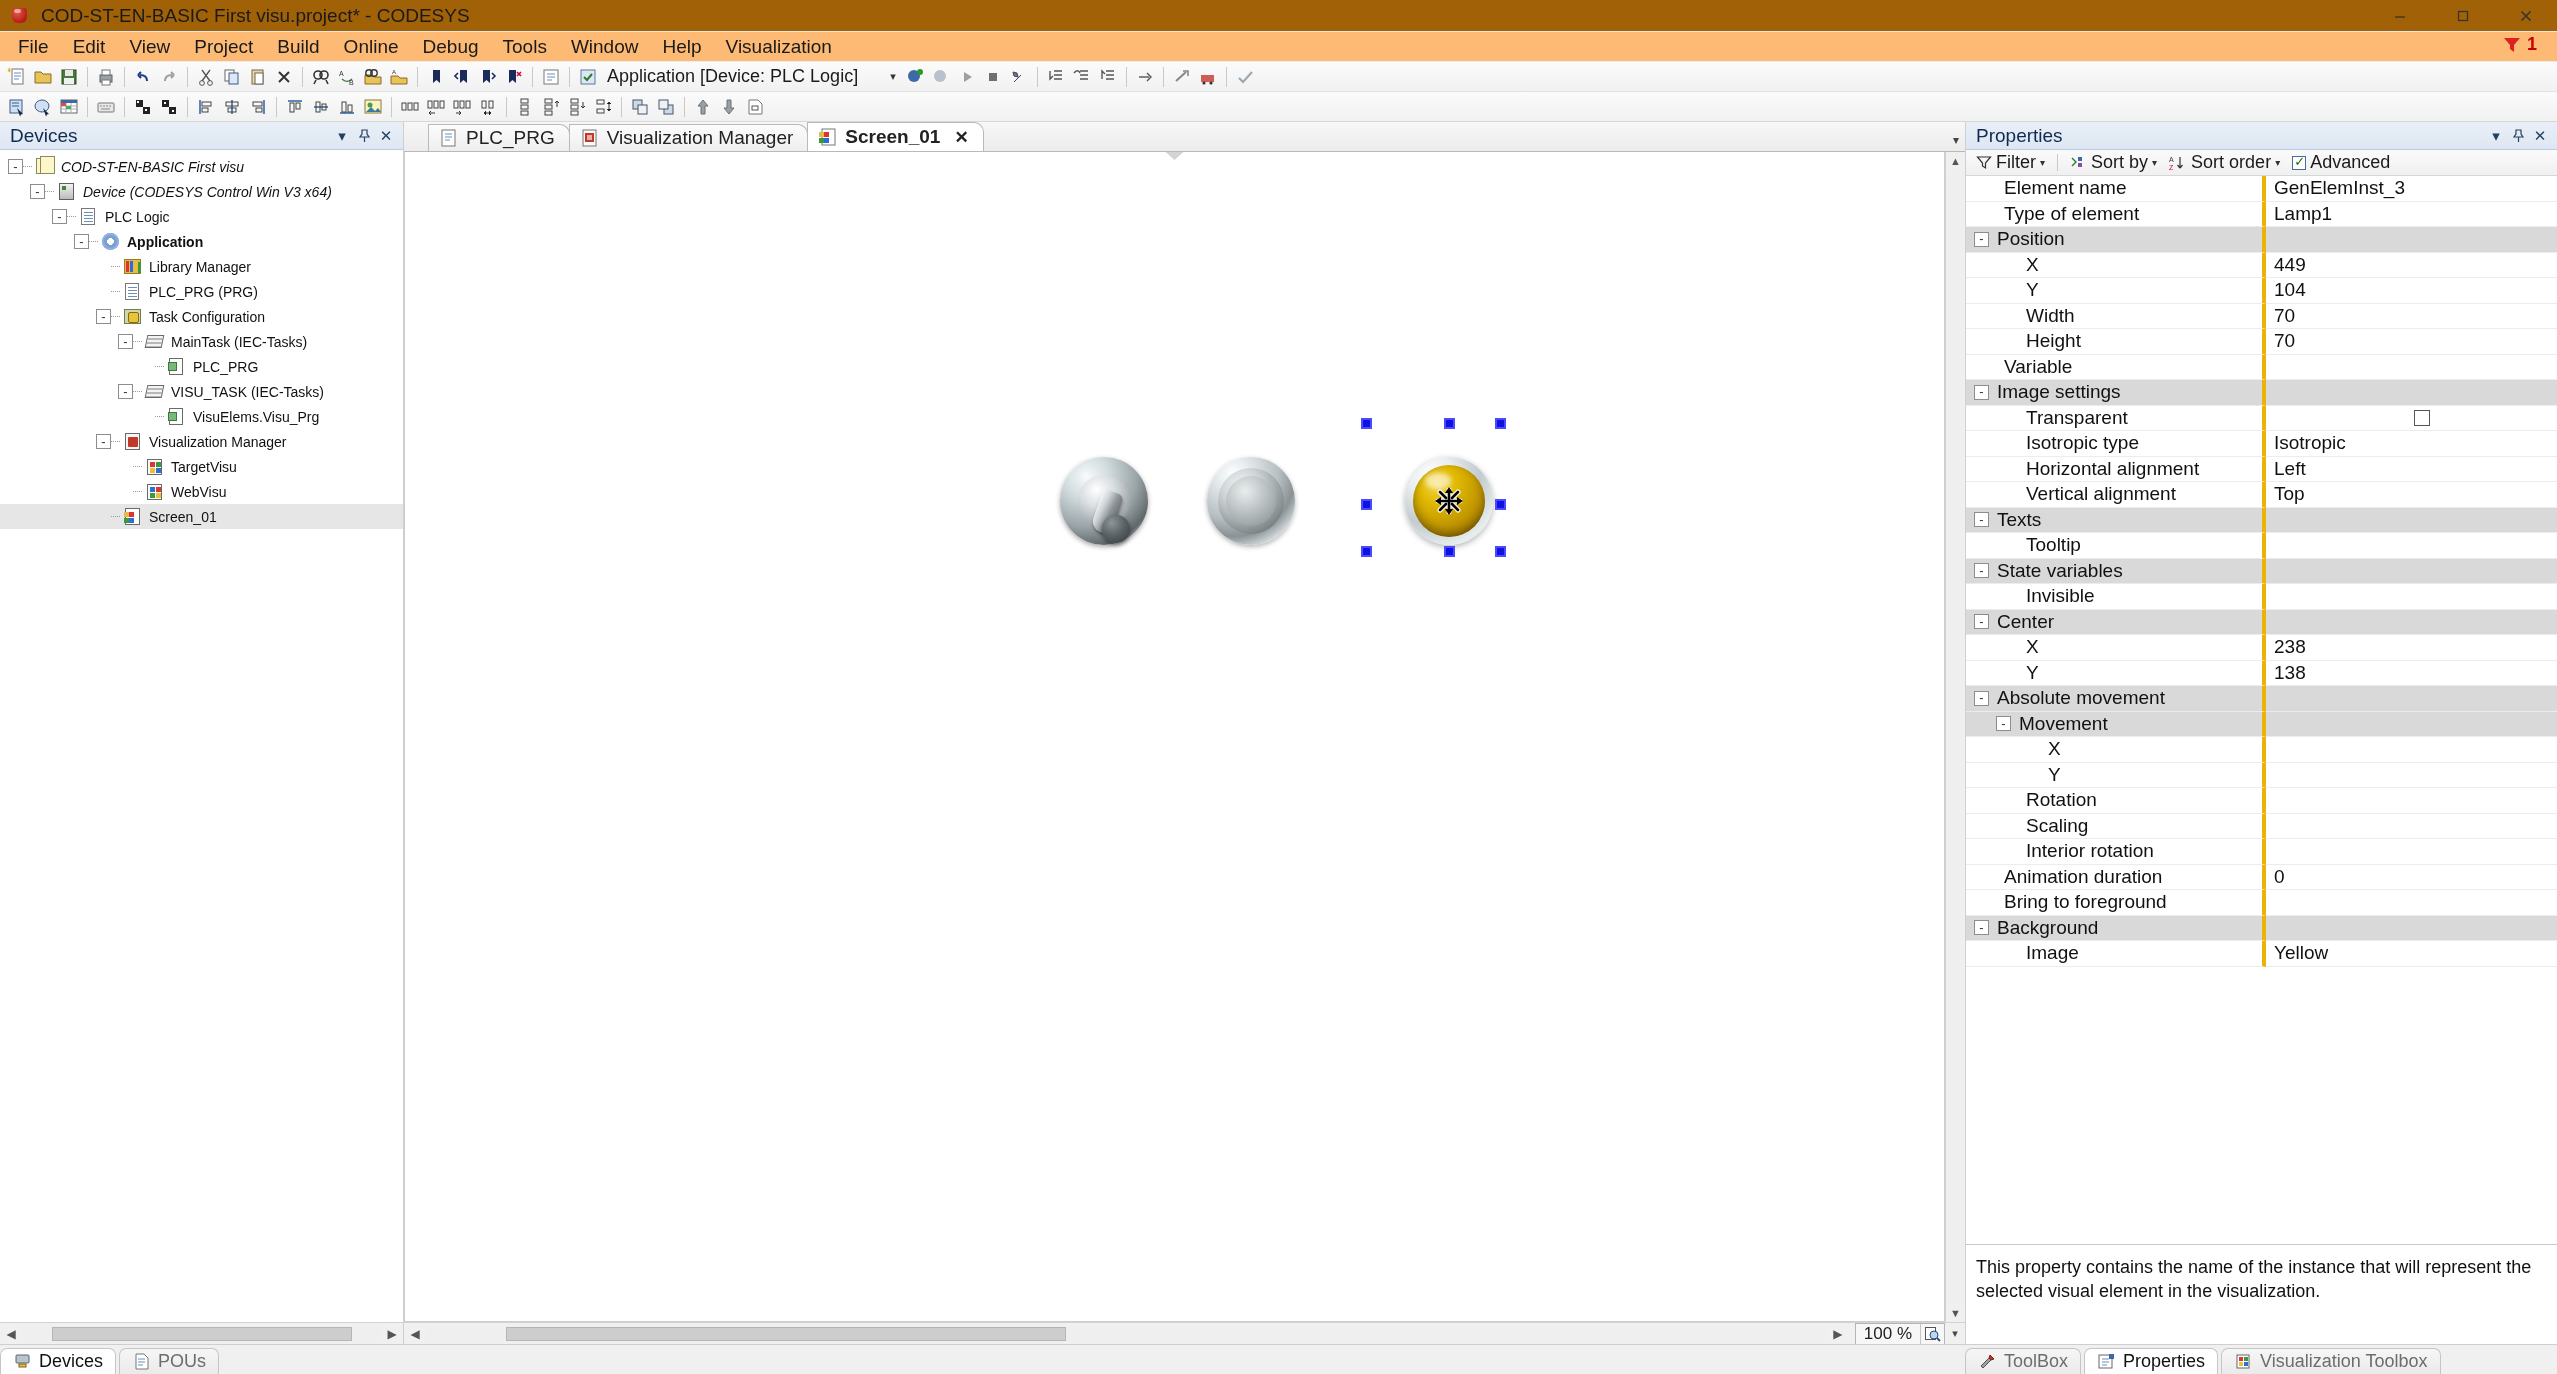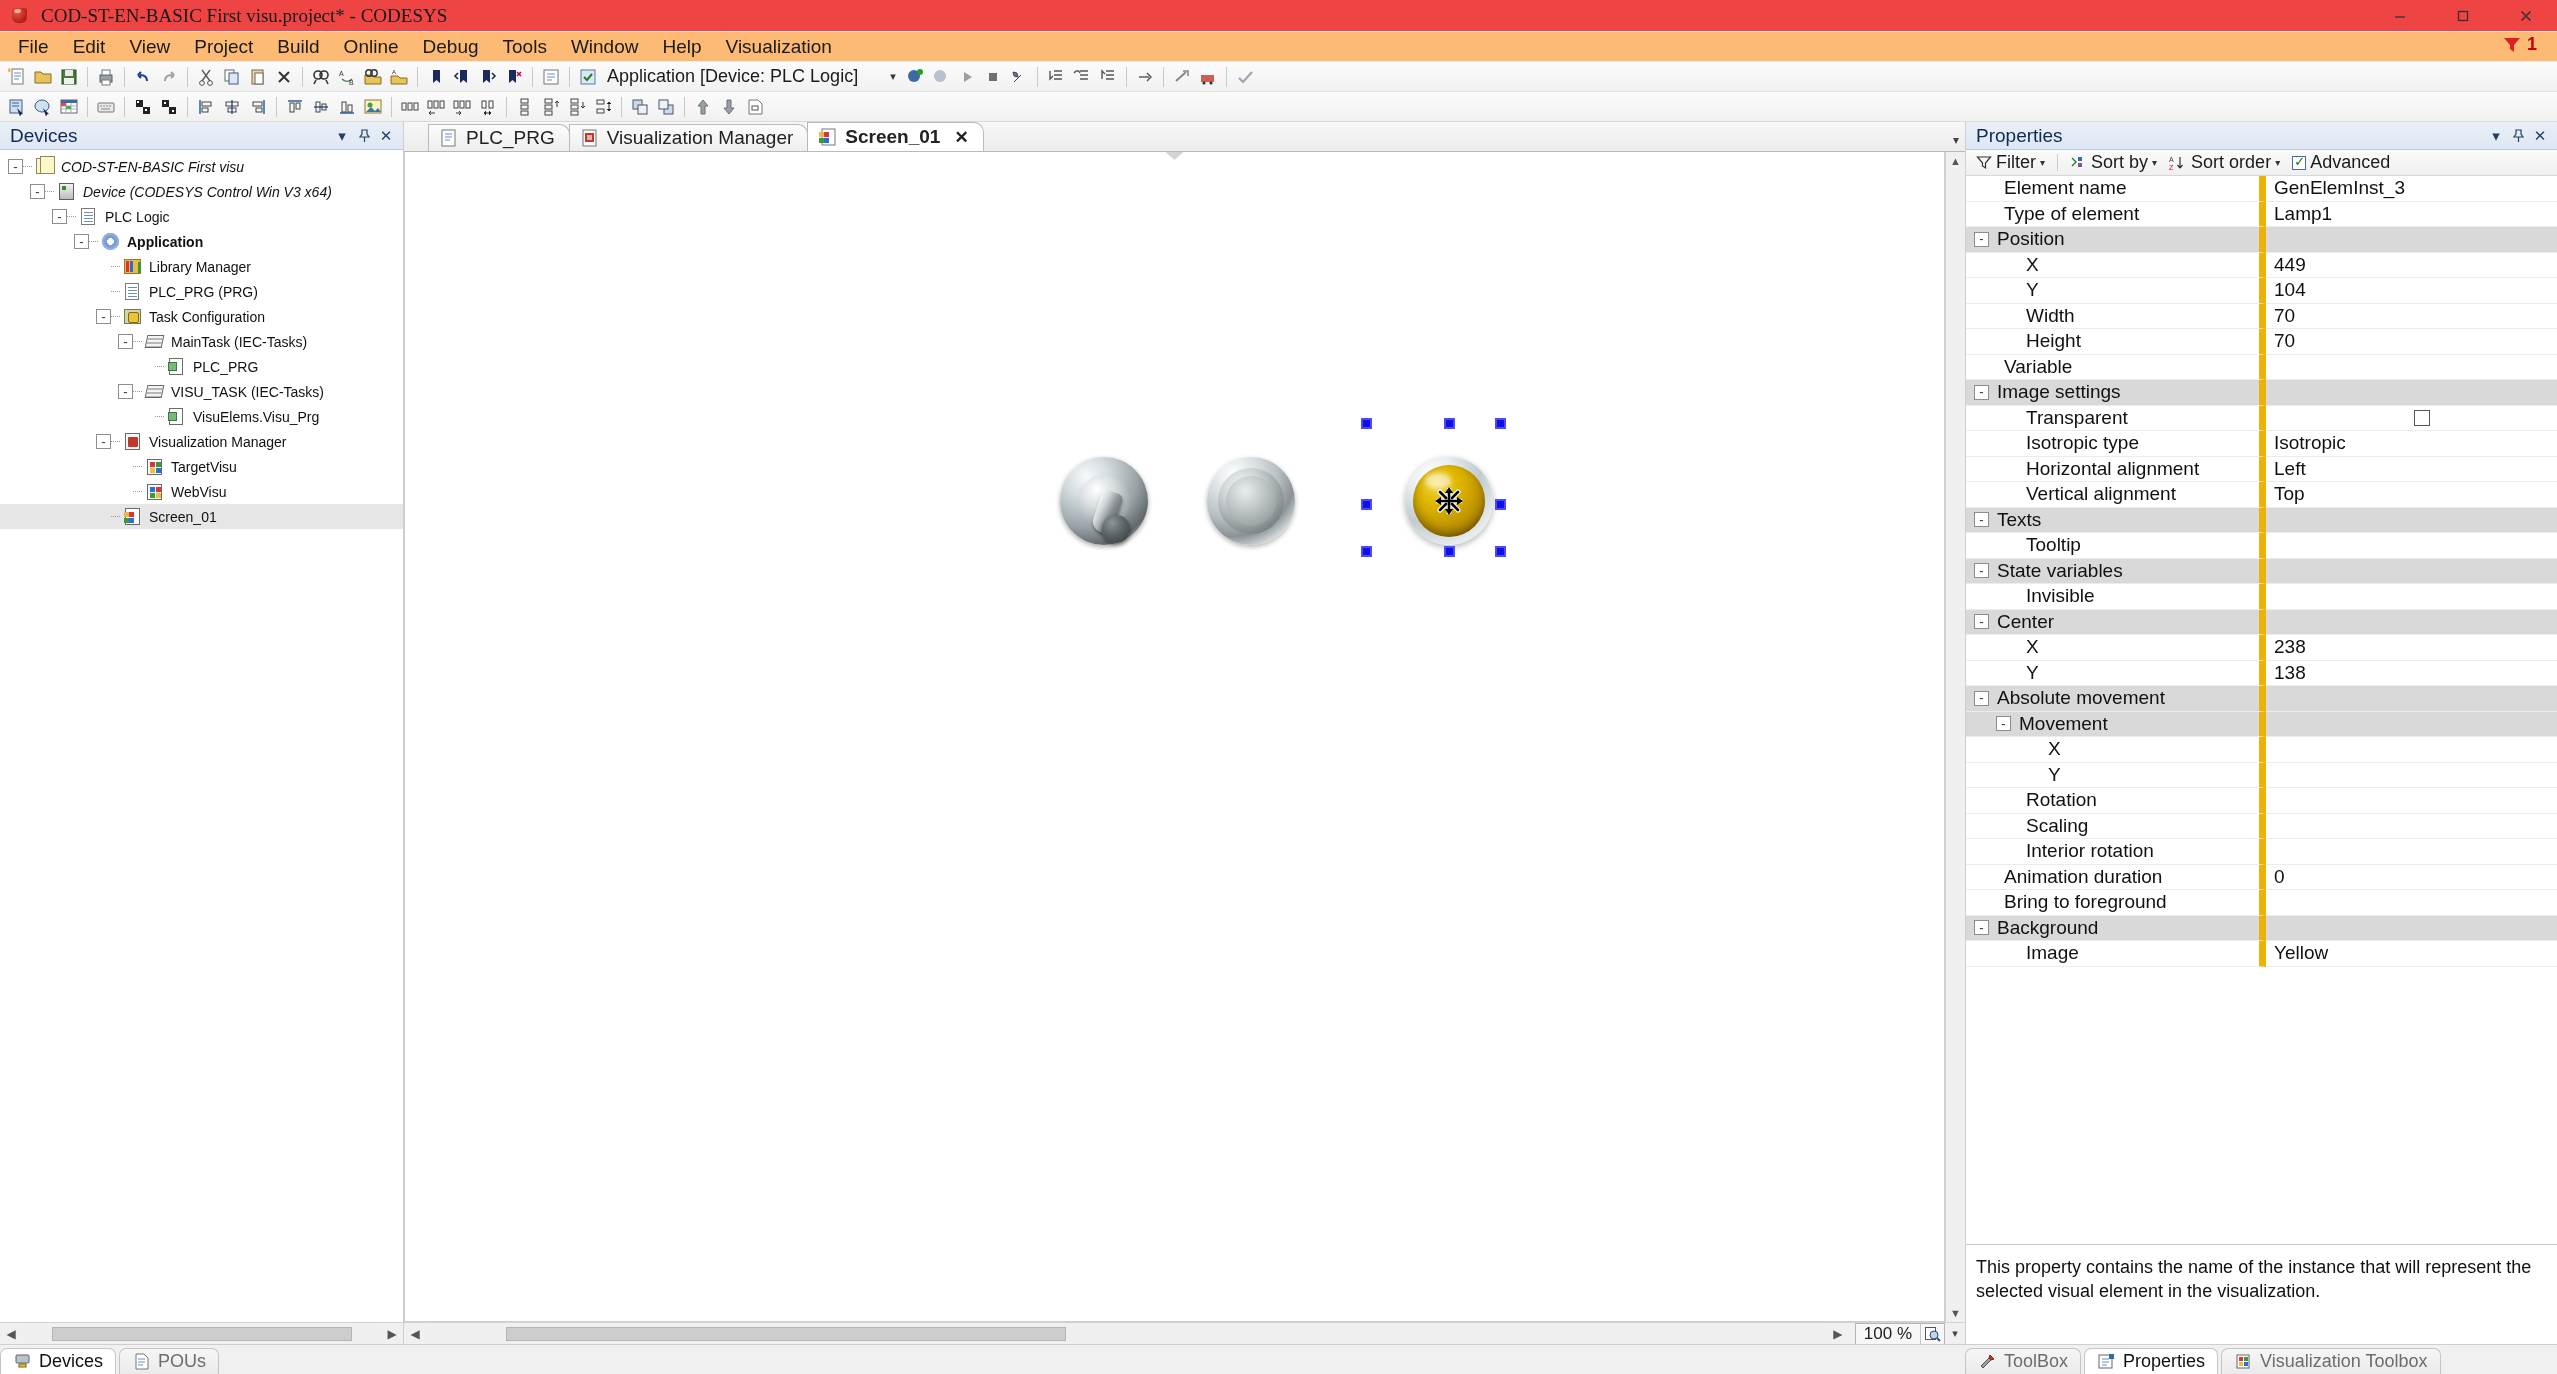--- a/index.html
+++ b/index.html
@@ -8,22 +8,22 @@
     font-family: "Liberation Sans", sans-serif;
     font-size: 19px;
     background: #f0f0f0;
     overflow: hidden;
     -webkit-font-smoothing: antialiased;
   }
   .app { width: 2557px; height: 1374px; display: flex; flex-direction: column; background: #f0f0f0; }
 
   
   .titlebar {
-    height: 32px; background: #ef4444; display: flex; align-items: center;
-    border-bottom: 1px solid #e8e8e8; flex: 0 0 32px; position: relative; font-family: Liberation Serif, serif;
+    height: 32px; background: #a16207; display: flex; align-items: center;
+    border-bottom: 1px solid #e8e8e8; flex: 0 0 32px; position: relative;
   }
   .tb-icon { width: 26px; height: 22px; margin-left: 8px; position: relative; }
   .tb-icon .gem {
     position: absolute; left: 4px; top: 3px; width: 15px; height: 15px;
     background: radial-gradient(circle at 35% 30%, #e05a4a 0%, #c0241c 60%, #8e1410 100%);
     border-radius: 3px 3px 6px 6px;
   }
   .tb-icon .gem:after {
     content:""; position:absolute; left:2px; top:1px; width:7px; height:4px;
     background: rgba(255,255,255,.5); border-radius: 2px;
@@ -225,21 +225,21 @@
   .ptb-caret { font-size:10px; color:#333; }
   .ptb-sep { width:1px; height:17px; background:#c9c9c9; margin:0 4px; }
   .chk { width:14px; height:14px; border:1px solid #4a6a9a; background:#fff; position:relative; }
   .chk:after { content:"✓"; position:absolute; left:1px; top:-3px; font-size:13px; color:#1a6a1a; }
 
   .grid-head { display:flex; height:26px; background:#fff; border-bottom:1px solid #d6d6d6; font-size:19px; color:#111; }
   .gh-prop { width: 300px; flex:0 0 300px; padding-left:8px; display:flex; align-items:center; border-right:1px solid #e0e0e0;}
   .gh-val { flex:1 1 auto; padding-left:8px; display:flex; align-items:center; }
 
   .prow { display:flex; height:25.5px; font-size:19px; color:#111; align-items:stretch; }
-  .prow .pname { width:300px; flex:0 0 300px; display:flex; align-items:center; border-right:7px solid #eab308;
+  .prow .pname { width:300px; flex:0 0 300px; display:flex; align-items:center; border-right:4px solid #eab308;
      border-bottom:1px solid #ececec; }
   .prow .pval { flex:1 1 auto; display:flex; align-items:center; padding-left:8px; border-bottom:1px solid #ececec; }
   .prow.group .pname, .prow.group .pval { background:#d9d9d9; }
   .prow.group .pname { font-weight: normal; }
   .pexp { width:15px; height:15px; border:1px solid #8d8d8d; background:#fff; margin-left:8px;
     display:flex; align-items:center; justify-content:center; font-size:13px; line-height:10px; color:#333; flex:0 0 15px;}
   .pexp-ph { width: 8px; flex: 0 0 8px; }
   .pname-txt { padding-left: 8px; white-space:nowrap; }
   .swatch-black { width:42px; height:16px; background:#000; margin-right:14px; }
   .chk-empty { width:16px; height:16px; border:1px solid #555; background:#fff; margin-left:140px; }

